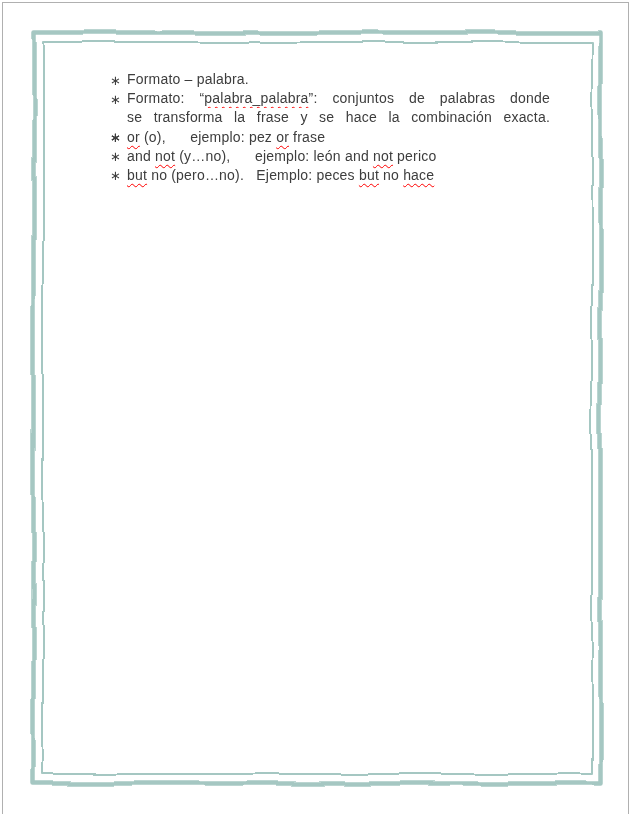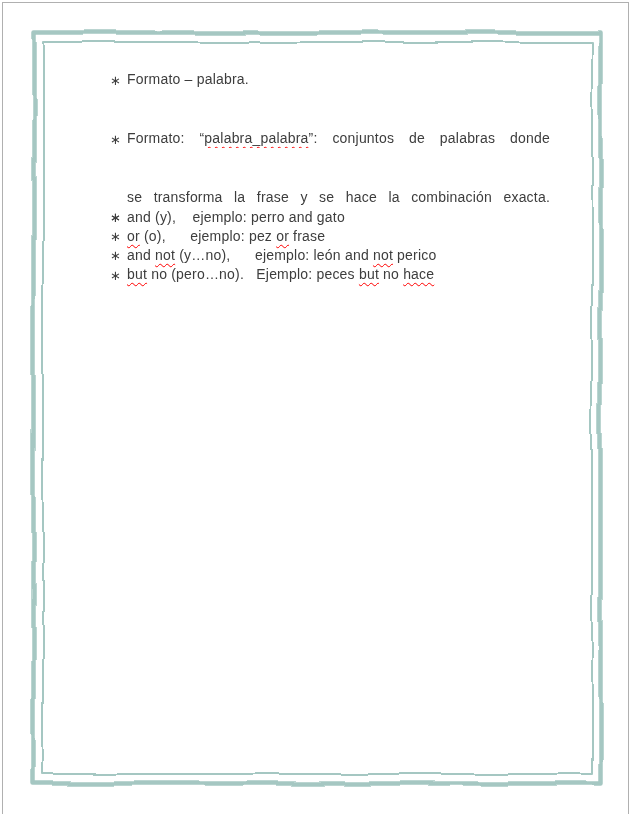--- a/index.html
+++ b/index.html
@@ -48,21 +48,20 @@
   }
   .bullet{
     position:absolute;
     left:0;top:0.5px;
     font-size:13px;
   }
   .jline{
     text-align:justify;
     height:19.2px;
     overflow:hidden;
-    margin-top:40px;
   }
   .jline::after{
     content:"";
     display:inline-block;
     width:100%;
     height:0;
   }
   .sp{
     text-decoration-line:underline;
     text-decoration-style:wavy;
@@ -105,21 +104,20 @@
       <span>se transforma la frase y se hace la combinación exacta.</span>
     </div>
   </div>
 
   <div class="item">
     <span class="bullet">∗</span>
   </div>
 
   <div class="item">
     <span class="bullet">∗</span>
-    <span>and (y),&nbsp;&nbsp;&nbsp; ejemplo: perro and gato</span>
   </div>
 
   <div class="item">
     <span class="bullet">∗</span>
     <span class="sp">or</span><span> (o),&nbsp;&nbsp;&nbsp;&nbsp;&nbsp; ejemplo: pez </span><span class="sp">or</span><span> frase</span>
   </div>
 
   <div class="item">
     <span class="bullet">∗</span>
     <span>and </span><span class="sp">not</span><span> (y…no),&nbsp;&nbsp;&nbsp;&nbsp;&nbsp; ejemplo: león and </span><span class="sp">not</span><span> perico</span>

